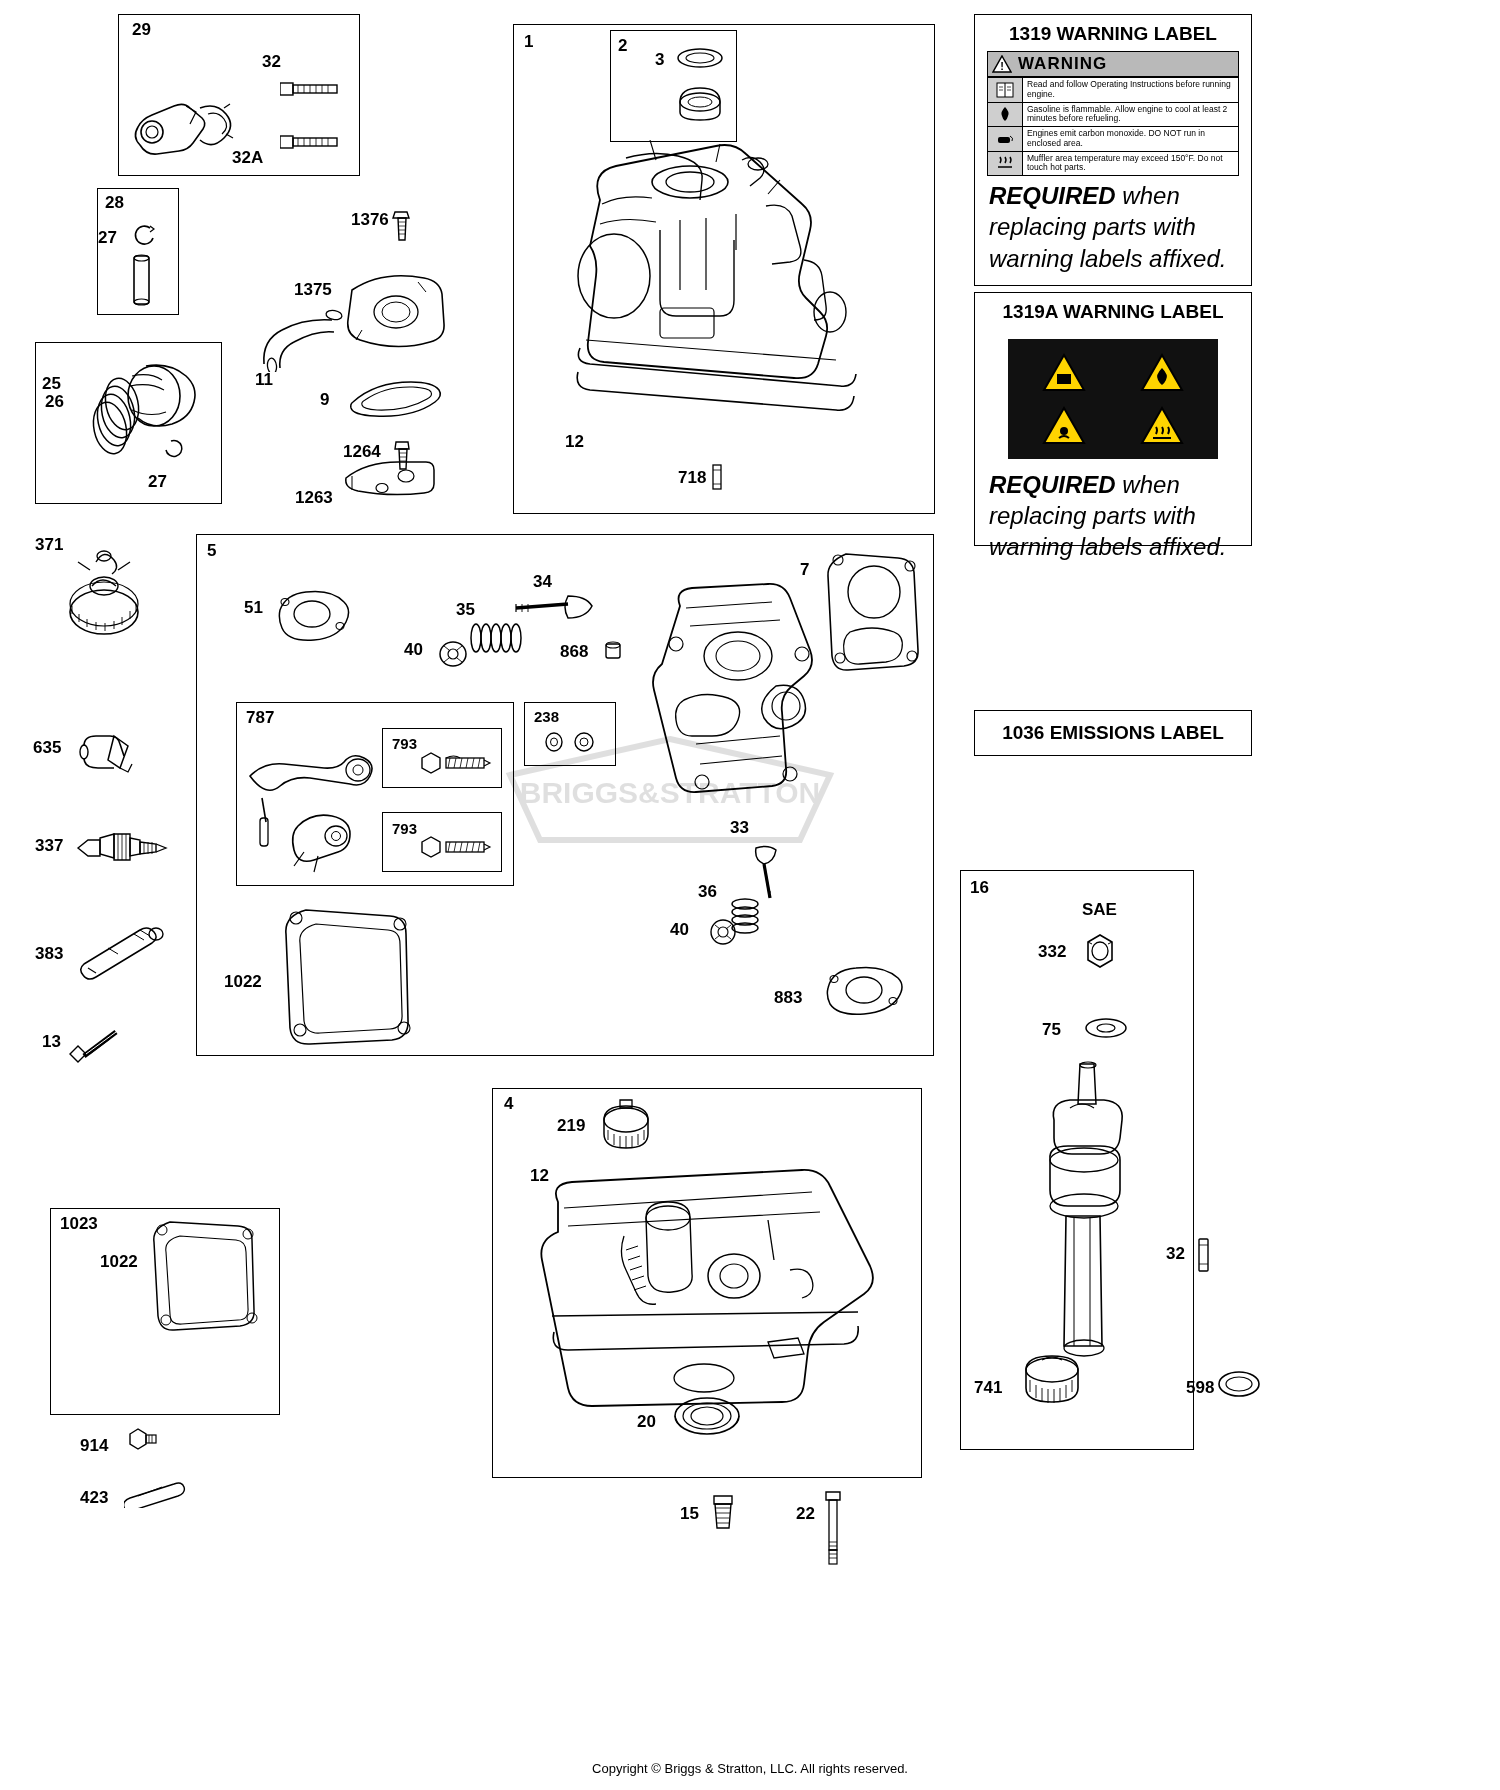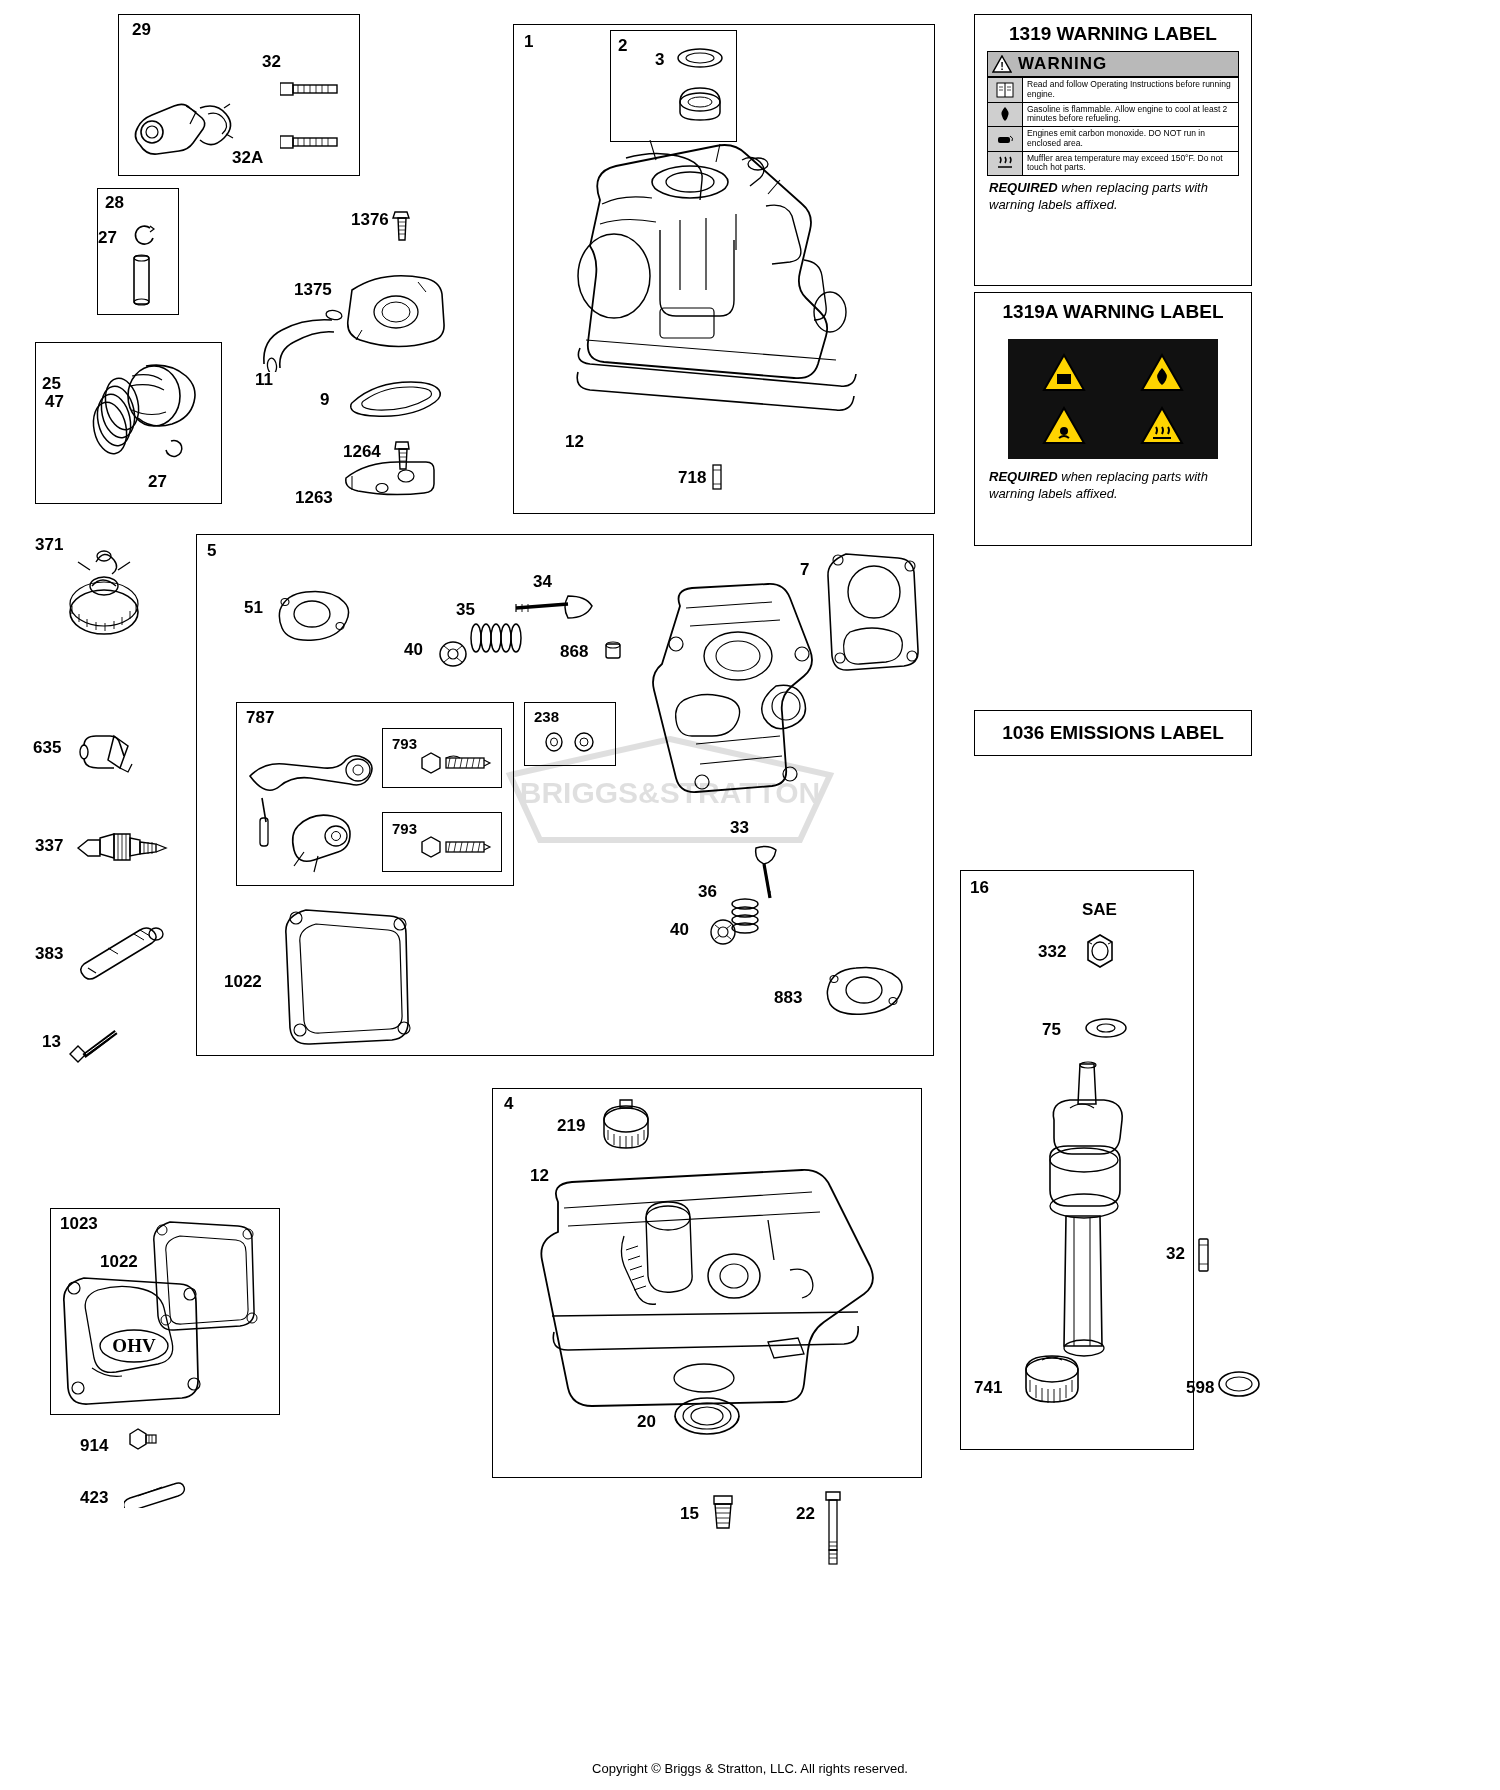--- a/index.html
+++ b/index.html
@@ -4,21 +4,21 @@
 <style>
   html,body{margin:0;padding:0;background:#ffffff;}
   body{width:1500px;height:1790px;position:relative;font-family:"Liberation Sans",sans-serif;color:#000;}
   #stage{position:relative;width:1500px;height:1790px;overflow:hidden;}
   .box{position:absolute;border:1.5px solid #000;background:transparent;}
   .lbl{position:absolute;font-size:17px;font-weight:bold;color:#000;white-space:nowrap;}
   .lbl.sm{font-size:15px;}
   .wm{position:absolute;left:470px;top:735px;width:400px;height:110px;opacity:.12;display:flex;align-items:center;justify-content:flex-start;}
   .panel{position:absolute;border:1.5px solid #000;background:#fff;}
   .panel-title{text-align:center;font-weight:bold;font-size:19px;padding:8px 4px 6px;}
-  .panel-sub{font-size:13px;line-height:1.3;padding:4px 14px 12px;font-style:italic;}
+  .panel-sub{font-size:24px;line-height:1.3;padding:4px 14px 12px;font-style:italic;}
   .panel-sub b{font-style:italic;}
   .warnlbl{margin:0 auto;width:250px;border:1.5px solid #000;background:#fff;}
   .warnbar{background:#b9b9b9;display:flex;align-items:center;gap:6px;padding:2px 4px;border-bottom:1px solid #000;}
   .warnbar .txt{font-size:17px;font-weight:bold;letter-spacing:1px;}
   .warnrow{display:flex;border-top:1px solid #000;font-size:8.5px;line-height:1.15;}
   .warnrow .ic{width:34px;border-right:1px solid #000;display:flex;align-items:center;justify-content:center;background:#cfcfcf;}
   .warnrow .tx{padding:2px 4px;flex:1;}
   .pictbox{margin:10px auto 6px;width:210px;height:120px;background:#111;display:grid;grid-template-columns:1fr 1fr;gap:6px;padding:10px;box-sizing:border-box;}
   .pict{display:flex;align-items:center;justify-content:center;}
   .book{margin:14px auto 18px;width:120px;height:80px;}
@@ -81,21 +81,21 @@
   <div class="part" style="left:130px;top:252px;">
     <svg width="24" height="56" viewBox="0 0 24 56">
       <rect x="4" y="4" width="15" height="48" rx="3" fill="none" stroke="#000" stroke-width="1.6"></rect>
       <ellipse cx="11.5" cy="6" rx="7.5" ry="3" fill="none" stroke="#000" stroke-width="1.2"></ellipse>
       <ellipse cx="11.5" cy="50" rx="7.5" ry="3" fill="none" stroke="#000" stroke-width="1.2"></ellipse>
     </svg>
   </div>
 
   <div class="box" style="left:35px;top:342px;width:185px;height:160px;"></div>
   <div class="lbl" style="left:42px;top:348px;margin-top:26px;">25</div>
-  <div class="lbl" style="left:45px;top:392px;">47</div>
+  <div class="lbl" style="left:45px;top:392px;">26</div>
   <div class="part" style="left:82px;top:358px;">
     <svg width="125" height="110" viewBox="0 0 125 110">
       <path d="M64,8 q24,-4 40,10 q12,11 8,26 q-4,16 -22,22 q-20,6 -34,-6" fill="none" stroke="#000" stroke-width="1.6"></path>
       <ellipse cx="72" cy="38" rx="26" ry="30" fill="none" stroke="#000" stroke-width="1.6"></ellipse>
       <path d="M50,18 q18,-4 30,4 M48,28 q20,-4 34,4 M50,52 q18,8 34,2" stroke="#000" stroke-width="1.1" fill="none"></path>
       <g stroke="#000" stroke-width="1.5" fill="none">
         <ellipse cx="40" cy="46" rx="16" ry="26" transform="rotate(-12 40 46)"></ellipse>
         <ellipse cx="36" cy="54" rx="16" ry="26" transform="rotate(-12 36 54)"></ellipse>
         <ellipse cx="32" cy="62" rx="16" ry="26" transform="rotate(-12 32 62)"></ellipse>
         <ellipse cx="28" cy="70" rx="16" ry="26" transform="rotate(-12 28 70)"></ellipse>
@@ -451,33 +451,20 @@
   <div class="part" style="left:152px;top:1216px;">
     <svg width="110" height="120" viewBox="0 0 110 120">
       <path d="M18,6 l68,4 q14,1 14,14 l2,70 q1,14 -14,16 l-66,4 q-14,1 -16,-14 l-4,-74 q-2,-14 16,-20 z" fill="none" stroke="#000" stroke-width="1.5"></path>
       <path d="M28,20 l56,4 q10,1 10,12 l2,56 q1,12 -10,12 l-56,4 q-12,1 -12,-10 l-4,-62 q-2,-12 14,-16 z" fill="none" stroke="#000" stroke-width="1.1"></path>
       <ellipse cx="10" cy="14" rx="5" ry="5" fill="none" stroke="#000" stroke-width="1"></ellipse>
       <ellipse cx="96" cy="18" rx="5" ry="5" fill="none" stroke="#000" stroke-width="1"></ellipse>
       <ellipse cx="100" cy="102" rx="5" ry="5" fill="none" stroke="#000" stroke-width="1"></ellipse>
       <ellipse cx="14" cy="104" rx="5" ry="5" fill="none" stroke="#000" stroke-width="1"></ellipse>
     </svg>
   </div>
-  <div class="part" style="left:62px;top:1268px;">
-    <svg width="150" height="142" viewBox="0 0 150 142">
-      <path d="M22,10 l96,6 q16,1 16,18 l2,76 q1,18 -16,20 l-94,6 q-18,1 -20,-16 l-4,-86 q-2,-18 20,-24 z" fill="none" stroke="#000" stroke-width="1.7"></path>
-      <path d="M36,22 q20,-6 40,-2 q22,4 26,20 l8,34 q4,18 -14,22 l-42,8 q-18,3 -22,-14 l-8,-46 q-4,-16 12,-22 z" fill="none" stroke="#000" stroke-width="1.3"></path>
-      <ellipse cx="72" cy="78" rx="34" ry="16" fill="none" stroke="#000" stroke-width="1.4"></ellipse>
-      <text x="72" y="84" font-size="19" font-weight="bold" text-anchor="middle" font-family="Liberation Serif, serif" fill="#000">OHV</text>
-      <ellipse cx="12" cy="20" rx="6" ry="6" fill="none" stroke="#000" stroke-width="1.2"></ellipse>
-      <ellipse cx="128" cy="26" rx="6" ry="6" fill="none" stroke="#000" stroke-width="1.2"></ellipse>
-      <ellipse cx="132" cy="116" rx="6" ry="6" fill="none" stroke="#000" stroke-width="1.2"></ellipse>
-      <ellipse cx="16" cy="120" rx="6" ry="6" fill="none" stroke="#000" stroke-width="1.2"></ellipse>
-      <path d="M30,100 q14,10 30,8" fill="none" stroke="#000" stroke-width="1.1"></path>
-    </svg>
-  </div>
   <div class="lbl" style="left:80px;top:1436px;">914</div>
   <div class="part" style="left:126px;top:1424px;">
     <svg width="34" height="34" viewBox="0 0 34 34">
       <path d="M4,10 l8,-5 l8,5 l0,10 l-8,5 l-8,-5 z" fill="none" stroke="#000" stroke-width="1.4"></path>
       <rect x="20" y="11" width="10" height="8" fill="none" stroke="#000" stroke-width="1.2"></rect>
       <path d="M23,11 l0,8 M26,11 l0,8" stroke="#000" stroke-width="0.8"></path>
     </svg>
   </div>
   <div class="lbl" style="left:80px;top:1488px;">423</div>
   <div class="part" style="left:124px;top:1476px;">

